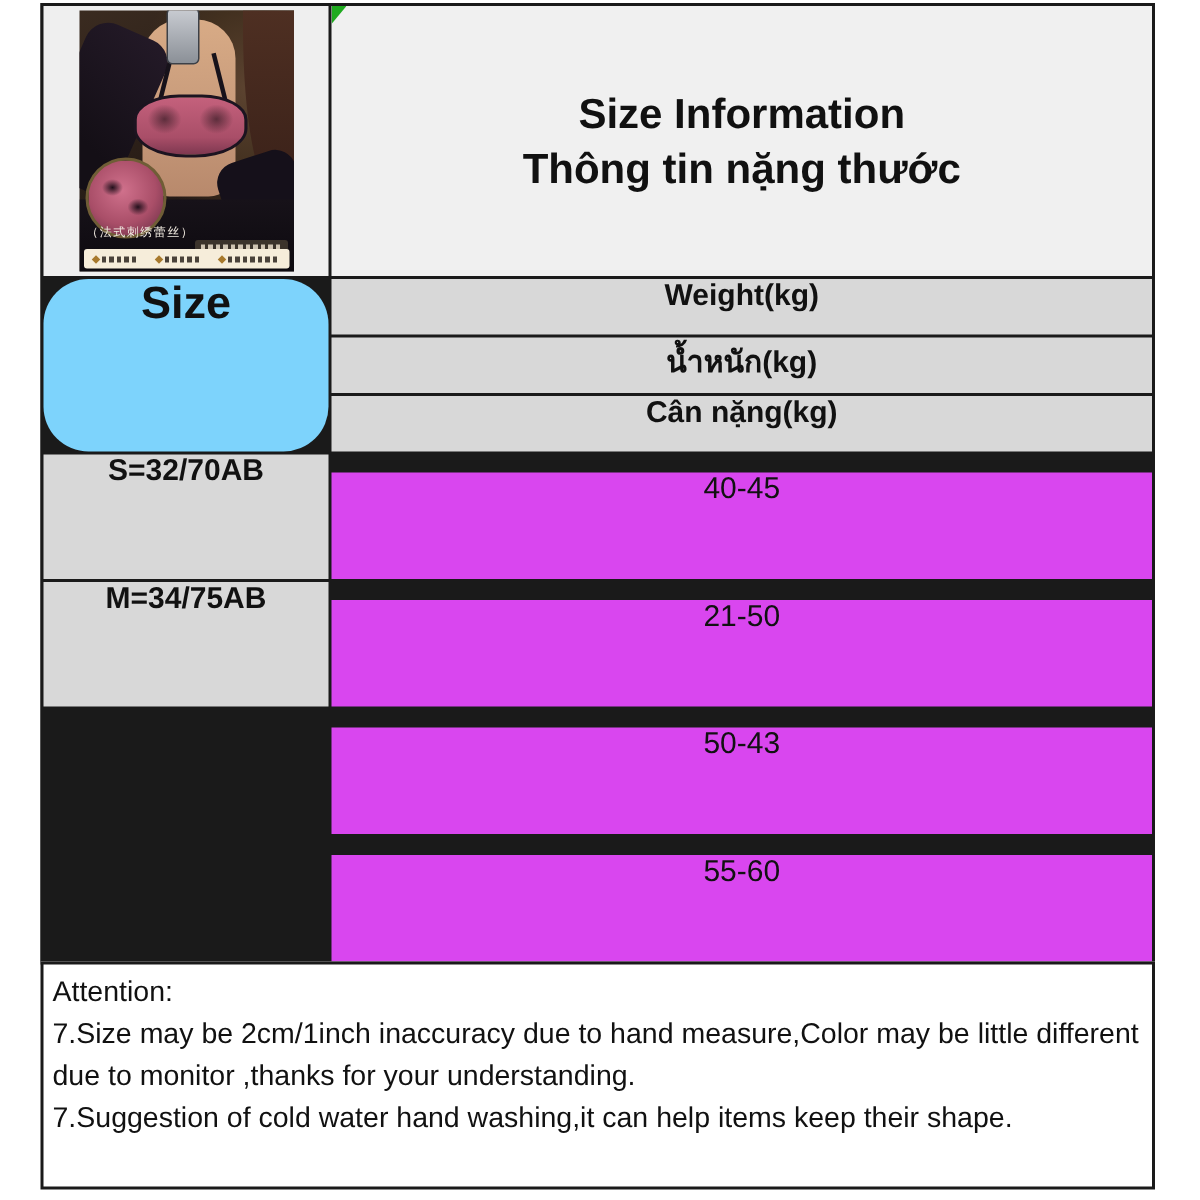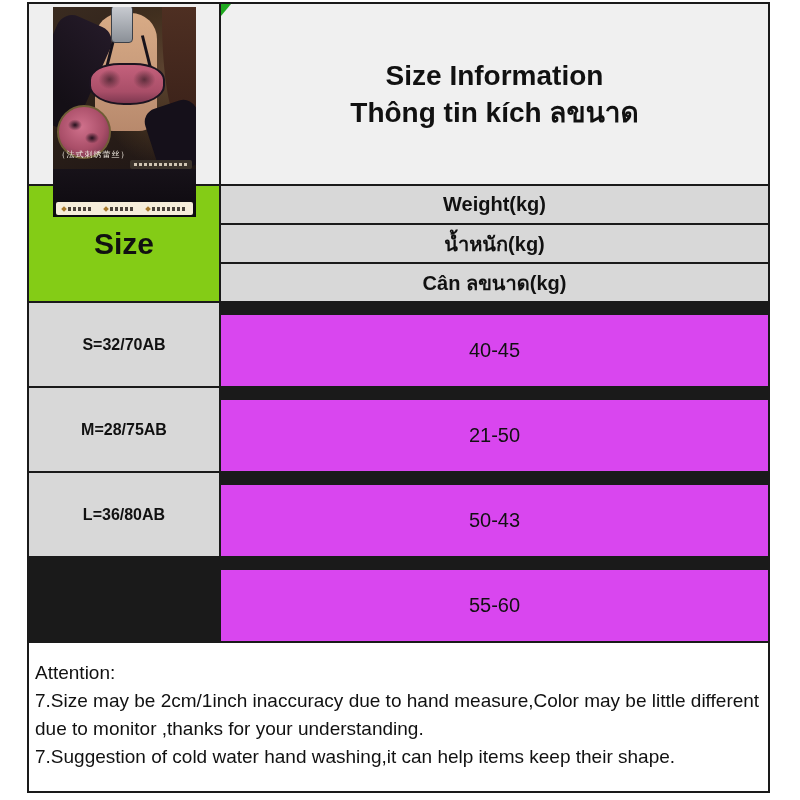--- a/index.html
+++ b/index.html
@@ -17,60 +17,60 @@
     position: absolute;
     left: 27px; top: 2px;
     width: 743px;
     display: grid;
     grid-template-columns: 190px 1fr;
     grid-template-rows: 180px 37px 37px 37px 83px 83px 83px 83px;
     gap: 2px;
     background: #1a1a1a;
     border: 2px solid #1a1a1a;
   }
-  .cell { display: flex; align-items: center; justify-content: center; text-align: center; }
+  .cell { display: flex; justify-content: center; text-align: center; }
   .cell-photo   { background: #efefef; grid-column: 1; grid-row: 1; align-items: flex-start; }
   .cell-title   { background: #f0f0f0; grid-column: 2; grid-row: 1; position: relative; flex-direction: column; }
-  .cell-sizehdr { background: #84cc16; grid-column: 1; grid-row: 2 / span 3; }
+  .cell-sizehdr { background: #7dd3fc; grid-column: 1; grid-row: 2 / span 3; border-radius: 30px; }
   .cell-whdr    { background: #d8d8d8; grid-column: 2; }
   .cell-size    { background: #d8d8d8; grid-column: 1; }
   .cell-val     { background: #d946ef; grid-column: 2; margin-top: 12px; }
 
   .title-line-en, .title-line-vi { font-size: 28px; font-weight: bold; line-height: 37px; }
   .title-line-th { font-size: 26px; font-weight: bold; line-height: 37px; }
 
   .flag-triangle {
     position: absolute; top: 0; left: 0;
     width: 10px; height: 12px;
     background: #1faa1f;
     clip-path: polygon(0 0, 100% 0, 0 100%);
   }
 
   .size-hdr-label { font-size: 30px; font-weight: bold; }
   .whdr-label     { font-size: 20px; font-weight: bold; }
-  .size-label     { font-size: 16px; font-weight: bold; }
+  .size-label     { font-size: 20px; font-weight: bold; }
   .val-label      { font-size: 20px; font-weight: normal; }
 
   
   .attention-box {
     position: absolute;
     left: 27px; top: 641px;
     width: 743px; height: 152px;
     border: 2px solid #1a1a1a;
     background: #ffffff;
-    padding: 16px 6px;
+    padding: 5px 6px;
     font-size: 19px;
     line-height: 28px;
   }
   .attention-box p { margin: 0; }
 
   
   .photo {
     position: relative;
-    width: 143px; height: 210px;
+    width: 143px; height: 174px;
     margin: 3px auto 0 auto;
     background:
       radial-gradient(90px 120px at 78% 30%, #5c4330 0%, #42301f 45%, rgba(0,0,0,0) 80%),
       linear-gradient(155deg, #3a2b20 0%, #2b1f18 45%, #191214 100%);
     overflow: hidden;
   }
   .photo * { position: absolute; }
   .ph-hair   { right: 0; top: 0; width: 34px; height: 120px;
                background: linear-gradient(180deg, #4e2f22, #3a2119);
                border-bottom-left-radius: 60% 90%; }
@@ -153,54 +153,51 @@
               <span class="chip-diamond"></span>
               <span class="chip-text"></span>
             </span>
         </div>
       </div>
     </div>
 
     <div class="cell cell-title">
       <span class="flag-triangle"></span>
       <div class="title-line-en">Size Information</div>
-      <div class="title-line-vi">Thông tin kích ลขนาด</div>
+      <div class="title-line-vi">Thông tin nặng thước</div>
     </div>
 
     <div class="cell cell-sizehdr">
       <span class="size-hdr-label">Size</span>
     </div>
 
     <div class="cell cell-whdr" style="grid-row:3">
       <span class="whdr-label">น้ำหนัก(kg)</span>
     </div>
     <div class="cell cell-whdr" style="grid-row:2">
       <span class="whdr-label">Weight(kg)</span>
     </div>
     <div class="cell cell-whdr" style="grid-row:4">
-      <span class="whdr-label">Cân ลขนาด(kg)</span>
+      <span class="whdr-label">Cân nặng(kg)</span>
     </div>
 
     <div class="cell cell-size" style="grid-row:5">
       <span class="size-label">S=32/70AB</span>
     </div>
     <div class="cell cell-val" style="grid-row:5">
       <span class="val-label">40-45</span>
     </div>
 
     <div class="cell cell-size" style="grid-row:6">
-      <span class="size-label">M=28/75AB</span>
+      <span class="size-label">M=34/75AB</span>
     </div>
     <div class="cell cell-val" style="grid-row:6">
       <span class="val-label">21-50</span>
     </div>
 
-    <div class="cell cell-size" style="grid-row:7">
-      <span class="size-label">L=36/80AB</span>
-    </div>
     <div class="cell cell-val" style="grid-row:7">
       <span class="val-label">50-43</span>
     </div>
 
     <div class="cell cell-val" style="grid-row:8">
       <span class="val-label">55-60</span>
     </div>
 
   </div>
 

